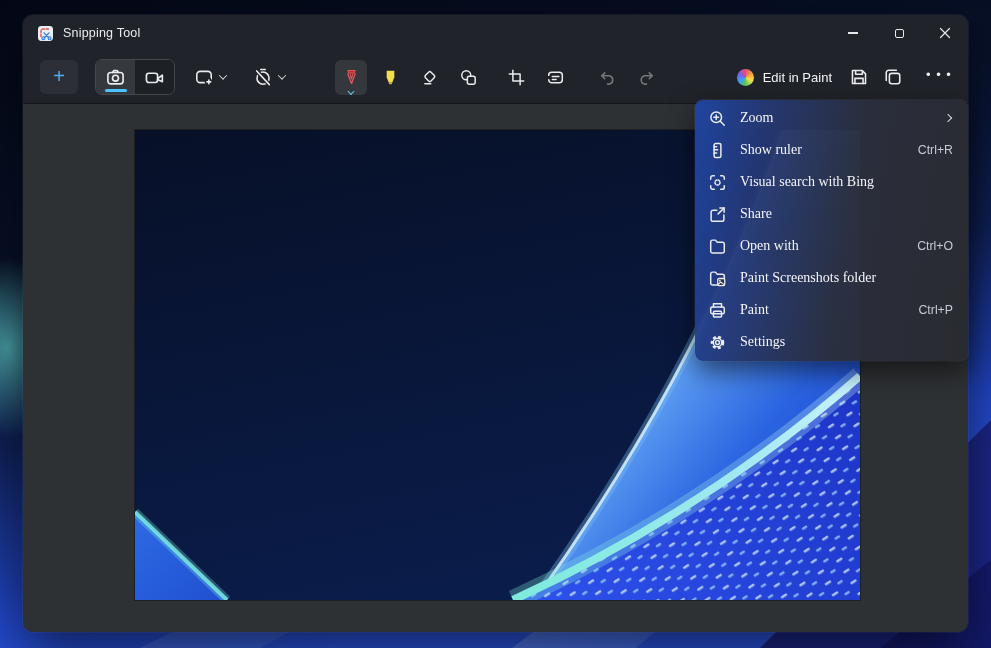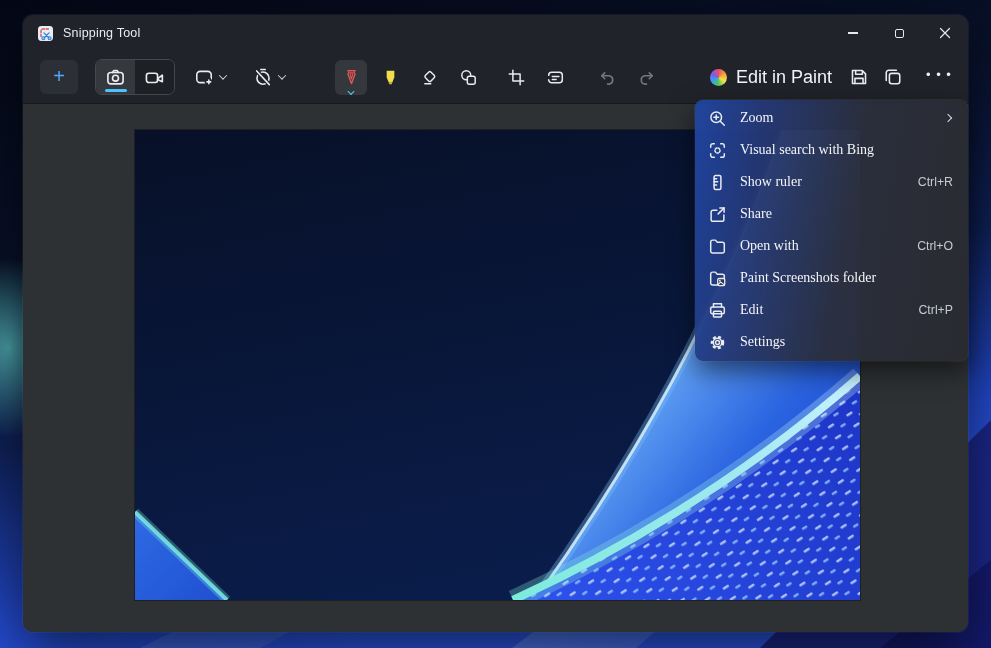--- a/index.html
+++ b/index.html
@@ -37,21 +37,21 @@
   .seg-indicator { position:absolute; bottom:2px; left:50%; transform:translateX(-50%); width:22px; height:3px; border-radius:2px; background:#4cc2ff; }
   .dd { margin-left:11px; width:48px; height:32px; display:flex; align-items:center; justify-content:center; gap:7px; border-radius:6px; }
   .chev-down { width:6px; height:6px; border-right:1.3px solid #cfd3d8; border-bottom:1.3px solid #cfd3d8; transform:rotate(45deg) translate(-1px,-1px); flex:none; }
   .tool { width:32px; height:35px; }
   .tool + .tool { margin-left:7px; }
   .tool-selected { background:#34383d; }
   .pen-chev { position:absolute; bottom:1px; left:50%; transform:translateX(-50%) rotate(45deg); width:5px; height:5px; border-right:1.2px solid #55cfe0; border-bottom:1.2px solid #55cfe0; }
   .group-tools { margin-left:42px; display:flex; align-items:center; }
   .group-crop { margin-left:16px; display:flex; align-items:center; }
   .group-undo { margin-left:20px; display:flex; align-items:center; }
-  .paint-btn { margin-left:auto; height:32px; display:flex; align-items:center; gap:9px; padding:0 10px; border-radius:6px; color:#f2f4f6; font-size:18px; }
+  .paint-btn { margin-left:auto; height:32px; display:flex; align-items:center; gap:9px; padding:0 10px; border-radius:6px; color:#f2f4f6; font-size:13px; }
   .paint-icon { width:17px; height:17px; border-radius:50%; background:conic-gradient(#e94f6b,#f2a33c,#f7e14b,#57c85c,#3aa0f3,#7a5cf0,#e94f6b); flex:none; }
   .icon-btn { width:34px; height:34px; }
   .more-btn { margin-left:12px; color:#eceef1; font-size:13px; letter-spacing:1px; padding-bottom:6px; }
 
   
   .canvas { flex:1; position:relative; background:#2e3134; }
   .shot { position:absolute; left:112px; top:26px; width:725px; height:470px; box-shadow:0 0 0 1px rgba(0,0,0,.35); }
   .shot svg { display:block; }
 
   
@@ -314,42 +314,42 @@
       <path class="s" d="M10.6,10.6 L14.4,14.4"></path>
       <path class="s" d="M6.8,4.6 V9 M4.6,6.8 H9"></path>
     </svg>
     <span class="mi-label">Zoom</span>
     <span class="mi-fill"></span>
     <span class="chev-right"></span>
   </div>
 
   <div class="menu-item">
     <svg class="mi-icon" viewBox="0 0 16 16">
+      <rect class="s" x="4.8" y="1.4" width="6.4" height="13.2" rx="1.4"></rect>
+      <path class="s" d="M4.8,4.4 h2.4 M4.8,7.4 h3.4 M4.8,10.4 h2.4"></path>
+    </svg>
+    <span class="mi-label">Show ruler</span>
+    <span class="mi-fill"></span>
+    <span class="mi-shortcut">Ctrl+R</span>
+  </div>
+
+  <div class="menu-item">
+    <svg class="mi-icon" viewBox="0 0 16 16">
       <path class="s" d="M1.6,5 V3.6 A2,2 0 0 1 3.6,1.6 H5"></path>
       <path class="s" d="M11,1.6 h1.4 A2,2 0 0 1 14.4,3.6 V5"></path>
       <path class="s" d="M14.4,11 v1.4 A2,2 0 0 1 12.4,14.4 H11"></path>
       <path class="s" d="M5,14.4 H3.6 A2,2 0 0 1 1.6,12.4 V11"></path>
       <circle class="s" cx="8" cy="8" r="2.4" stroke-dasharray="1.6 1.3"></circle>
     </svg>
     <span class="mi-label">Visual search with Bing</span>
     <span class="mi-fill"></span>
   </div>
 
   <div class="menu-item">
     <svg class="mi-icon" viewBox="0 0 16 16">
-      <rect class="s" x="4.8" y="1.4" width="6.4" height="13.2" rx="1.4"></rect>
-      <path class="s" d="M4.8,4.4 h2.4 M4.8,7.4 h3.4 M4.8,10.4 h2.4"></path>
-    </svg>
-    <span class="mi-label">Show ruler</span>
-    <span class="mi-fill"></span>
-    <span class="mi-shortcut">Ctrl+R</span>
-  </div>
-
-  <div class="menu-item">
-    <svg class="mi-icon" viewBox="0 0 16 16">
       <path class="s" d="M14,8.5 V12.6 A1.8,1.8 0 0 1 12.2,14.4 H3.8 A1.8,1.8 0 0 1 2,12.6 V5.8 A1.8,1.8 0 0 1 3.8,4 H7.4"></path>
       <path class="s" d="M10.2,1.8 H14.2 V5.8"></path>
       <path class="s" d="M14.2,1.8 L8.6,7.4"></path>
     </svg>
     <span class="mi-label">Share</span>
     <span class="mi-fill"></span>
   </div>
 
   <div class="menu-item">
     <svg class="mi-icon" viewBox="0 0 16 16">
@@ -370,21 +370,21 @@
     <span class="mi-label">Paint Screenshots folder</span>
     <span class="mi-fill"></span>
   </div>
 
   <div class="menu-item">
     <svg class="mi-icon" viewBox="0 0 16 16">
       <path class="s" d="M4.2,4.6 V1.6 H11.8 V4.6"></path>
       <rect class="s" x="1.6" y="4.6" width="12.8" height="6.4" rx="1.4"></rect>
       <rect class="s" x="4.2" y="8.8" width="7.6" height="5.4" rx="1"></rect>
     </svg>
-    <span class="mi-label">Edit</span>
+    <span class="mi-label">Paint</span>
     <span class="mi-fill"></span>
     <span class="mi-shortcut">Ctrl+P</span>
   </div>
 
   <div class="menu-item">
     <svg class="mi-icon" viewBox="0 0 16 16">
       <circle cx="8" cy="8" r="5.2" fill="none" stroke="#e9ebee" stroke-width="2.4" stroke-dasharray="2.7 2.2"></circle>
       <circle class="s" cx="8" cy="8" r="4"></circle>
       <circle class="s" cx="8" cy="8" r="1.9"></circle>
     </svg>

